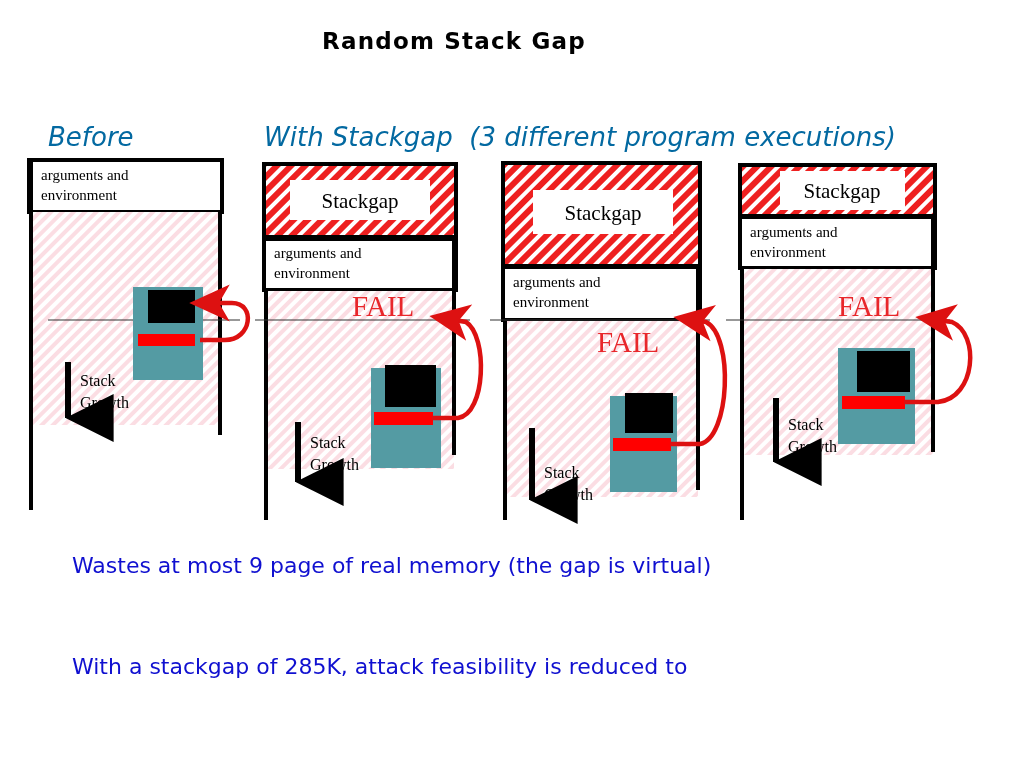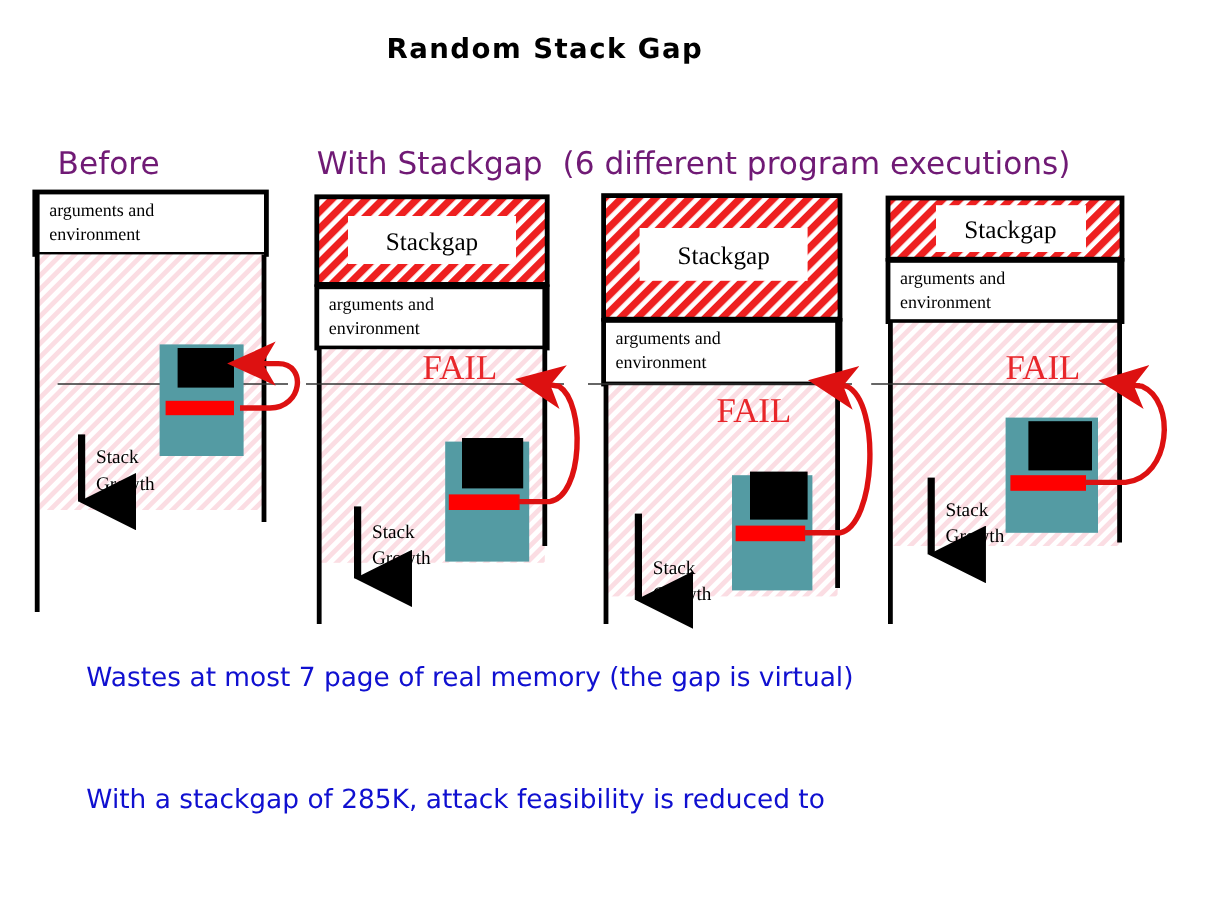--- a/index.html
+++ b/index.html
@@ -30,22 +30,23 @@
     font-weight: bold;
     font-size: 23px;
     letter-spacing: 1.2px;
     color: #000000;
     white-space: pre;
   }
   .col-head {
     position: absolute;
     font-family: "DejaVu Sans", sans-serif;
     font-size: 26px;
-    color: #701a75;
+    color: #0369a1;
     white-space: pre;
+    font-style: italic;
   }
   #head-before { left: 48px; top: 122px; }
   #head-with   { left: 264px; top: 122px; }
 
   .svgwrap {
     position: absolute;
     left: 0;
     top: 0;
     width: 1024px;
     height: 768px;
@@ -69,21 +70,21 @@
   .lbl-sgrow { font-family: "Liberation Serif", serif; font-size: 16px; fill: #000; }
 </style>
 </head>
 <body>
 
 <div id="slide">
 
   <div class="slide-title">Random Stack Gap</div>
 
   <div class="col-head" id="head-before">Before</div>
-  <div class="col-head" id="head-with">With Stackgap  (6 different program executions)</div>
+  <div class="col-head" id="head-with">With Stackgap  (3 different program executions)</div>
 
   <svg class="svgwrap" viewBox="0 0 1024 768">
     <defs>
       <pattern id="pinkhatch" width="8" height="8" patternUnits="userSpaceOnUse" patternTransform="rotate(45)">
         <rect width="8" height="8" fill="#ffffff"></rect>
         <rect width="4" height="8" fill="#fbdde3"></rect>
       </pattern>
       <pattern id="redhatch" width="10" height="10" patternUnits="userSpaceOnUse" patternTransform="rotate(45)">
         <rect width="10" height="10" fill="#ffffff"></rect>
         <rect width="6" height="10" fill="#ee2020"></rect>
@@ -202,21 +203,21 @@
       <line x1="776" y1="398" x2="776" y2="462" stroke="#000" stroke-width="6" marker-end="url(#blkarrow)"></line>
       <text class="lbl-sgrow" x="788" y="430">Stack</text>
       <text class="lbl-sgrow" x="788" y="452">Growth</text>
 
       <path d="M904,402 L938,402 C976,398 980,334 952,322 L922,318" fill="none" stroke="#dd1111" stroke-width="4.5" marker-end="url(#redarrow)"></path>
     </g>
   </svg>
 
   <div class="bullets">
     <div class="bullet">
-      <span>Wastes at most 7 page of real memory (the gap is virtual)</span>
+      <span>Wastes at most 9 page of real memory (the gap is virtual)</span>
     </div>
     <div class="bullet">
       <span>With a stackgap of 285K, attack feasibility is reduced to</span>
     </div>
 
   </div>
 
 </div>
 
 </body></html>

